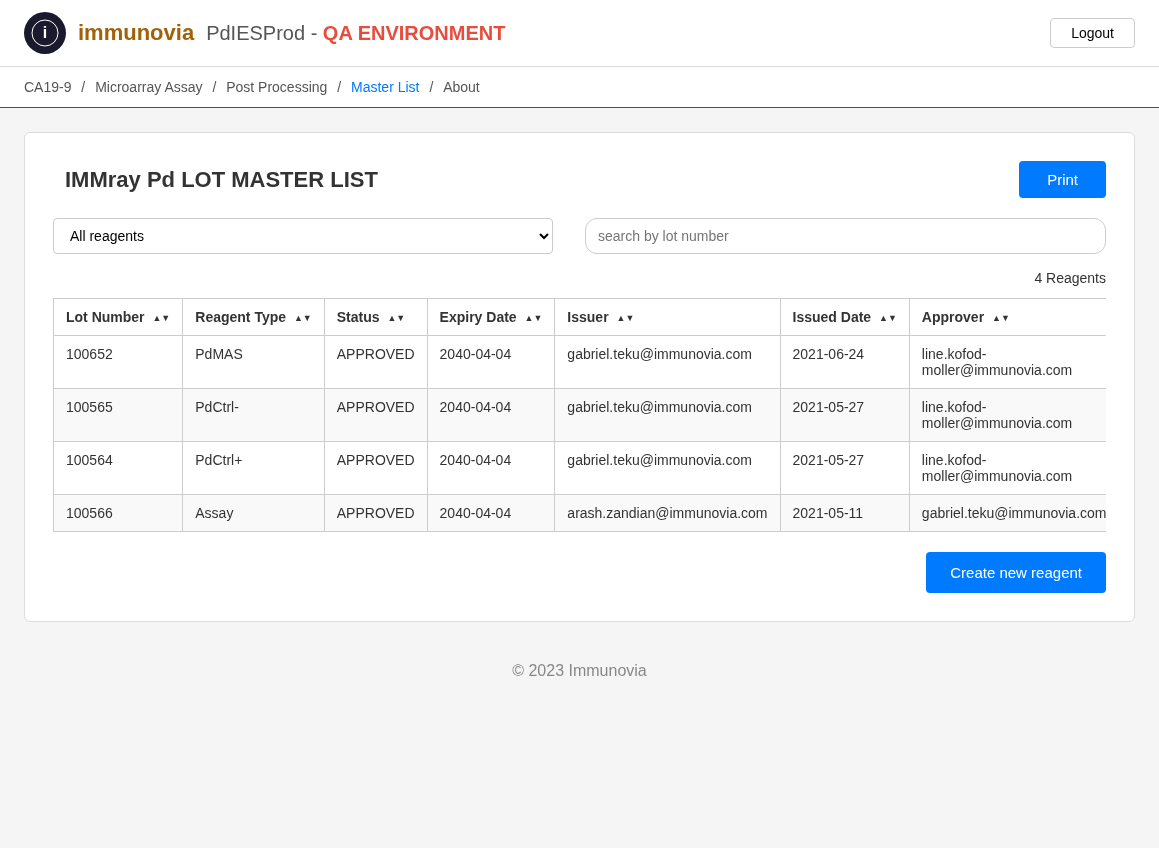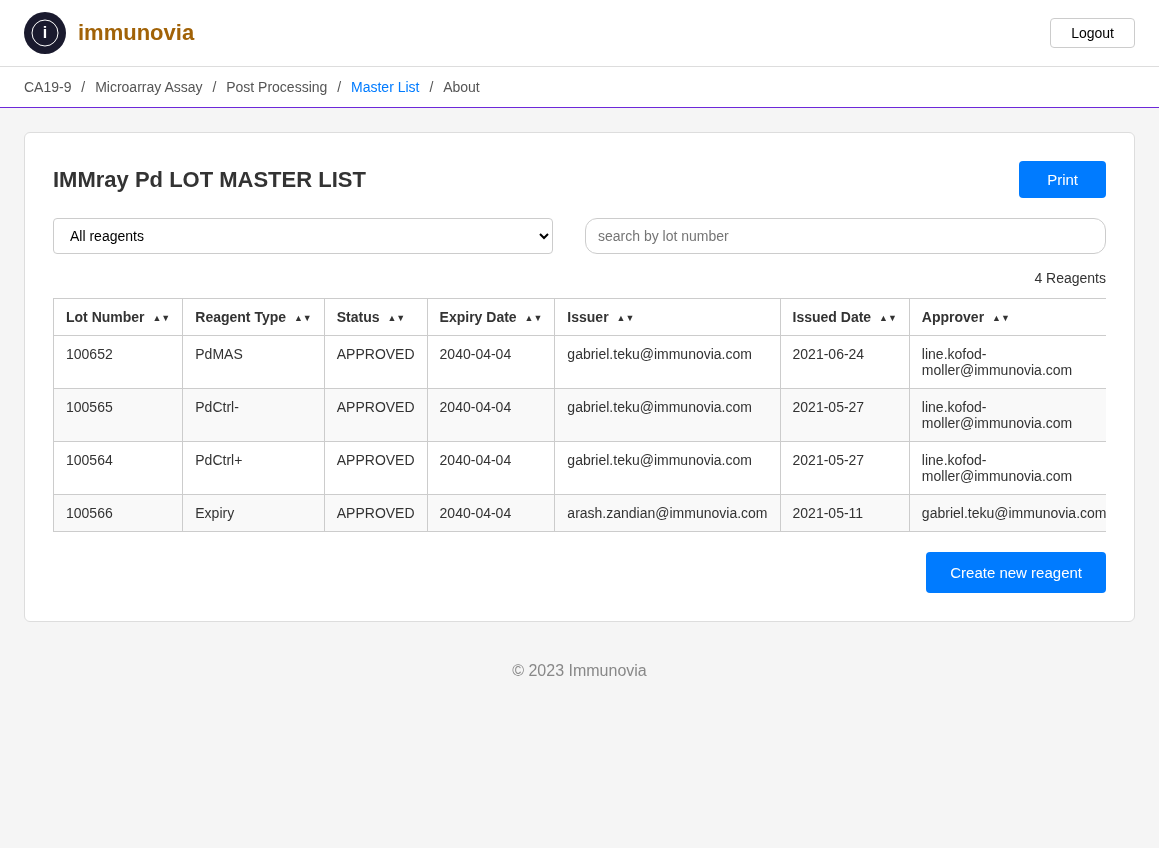--- a/index.html
+++ b/index.html
@@ -19,21 +19,21 @@
     .breadcrumb a { color: #007bff; text-decoration: none; }
     .breadcrumb span { color: #555; }
     .breadcrumb .sep { margin: 0 6px; }
 
     
     .main { padding: 24px; }
     .card { background: #fff; border: 1px solid #ddd; border-radius: 6px; padding: 28px; }
 
     
     .card-header { display: flex; align-items: center; justify-content: space-between; margin-bottom: 20px; }
-    .card-title { font-size: 22px; font-weight: bold; color: #333; }
+    .card-title { font-size: 22px; font-weight: bold; color: #333; margin-left: 12px; }
     .print-btn { background: #007bff; color: white; border: none; padding: 10px 28px; border-radius: 4px; font-size: 15px; cursor: pointer; text-align: center; }
 
     
     .filters { display: flex; gap: 32px; margin-bottom: 16px; }
     .filter-select { flex: 0 0 500px; padding: 8px 12px; border: 1px solid #ccc; border-radius: 4px; font-size: 14px; background: #fff; }
     .filter-search { flex: 1; padding: 8px 12px; border: 1px solid #ccc; border-radius: 12px; font-size: 14px; color: #aaa; }
 
     
     .reagent-count { text-align: right; font-size: 14px; color: #333; margin-bottom: 12px; }
 
@@ -59,20 +59,23 @@
 
 <div class="header">
   <div class="header-left">
     <div class="logo-circle">
       <svg width="28" height="28" viewBox="0 0 28 28">
         <circle cx="14" cy="14" r="13" fill="#1a1a2e" stroke="white" stroke-width="1"></circle>
         <text x="14" y="19" text-anchor="middle" fill="white" font-size="16" font-weight="bold" font-family="Arial">i</text>
       </svg>
     </div>
     <span class="logo-text">immunovia</span>
+    <span class="env-text">
+      <span>PdIESProd - </span><span class="env-qa">QA ENVIRONMENT</span>
+    </span>
   </div>
   <button class="logout-btn">Logout</button>
 </div>
 
 <div class="breadcrumb">
   <span>CA19-9</span>
   <span class="sep"> / </span>
   <span>Microarray Assay</span>
   <span class="sep"> / </span>
   <span>Post Processing</span>
@@ -155,21 +158,21 @@
               <td>100564</td>
               <td>PdCtrl+</td>
               <td>APPROVED</td>
               <td>2040-04-04</td>
               <td>gabriel.teku@immunovia.com</td>
               <td>2021-05-27</td>
               <td>line.kofod-moller@immunovia.com</td>
             </tr>
             <tr>
               <td>100566</td>
-              <td>Expiry</td>
+              <td>Assay</td>
               <td>APPROVED</td>
               <td>2040-04-04</td>
               <td>arash.zandian@immunovia.com</td>
               <td>2021-05-11</td>
               <td>gabriel.teku@immunovia.com</td>
             </tr>
           </tbody>
       </table>
     </div>
 

